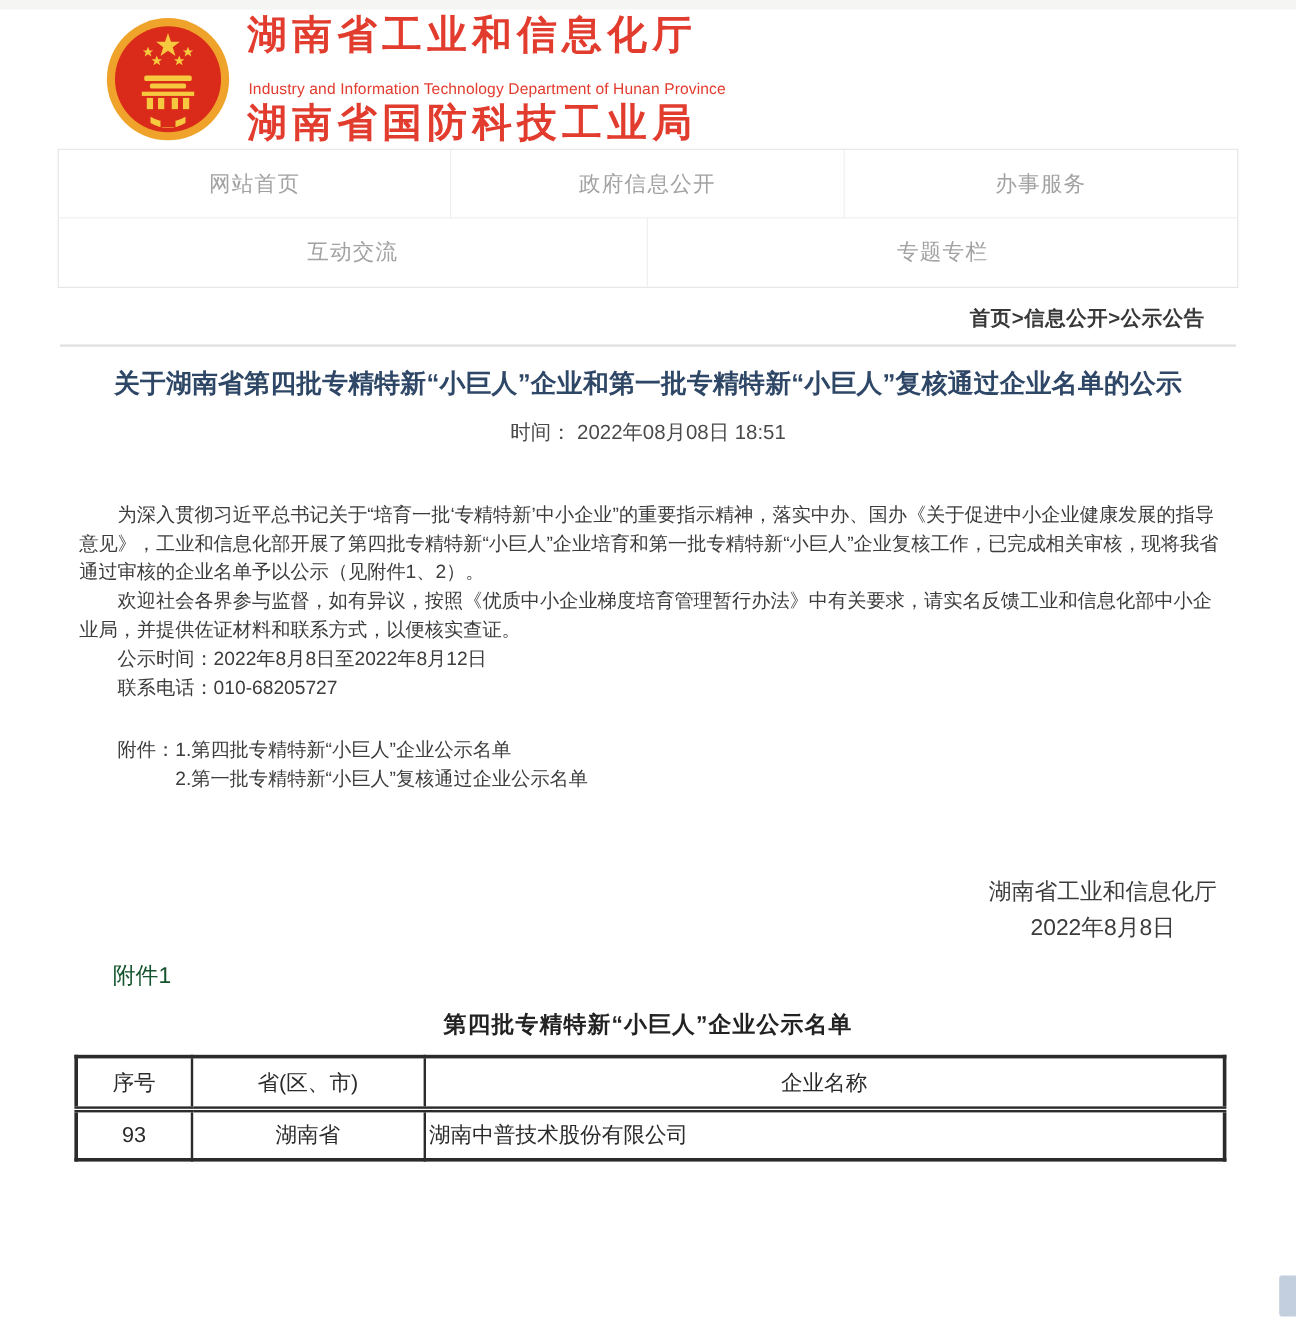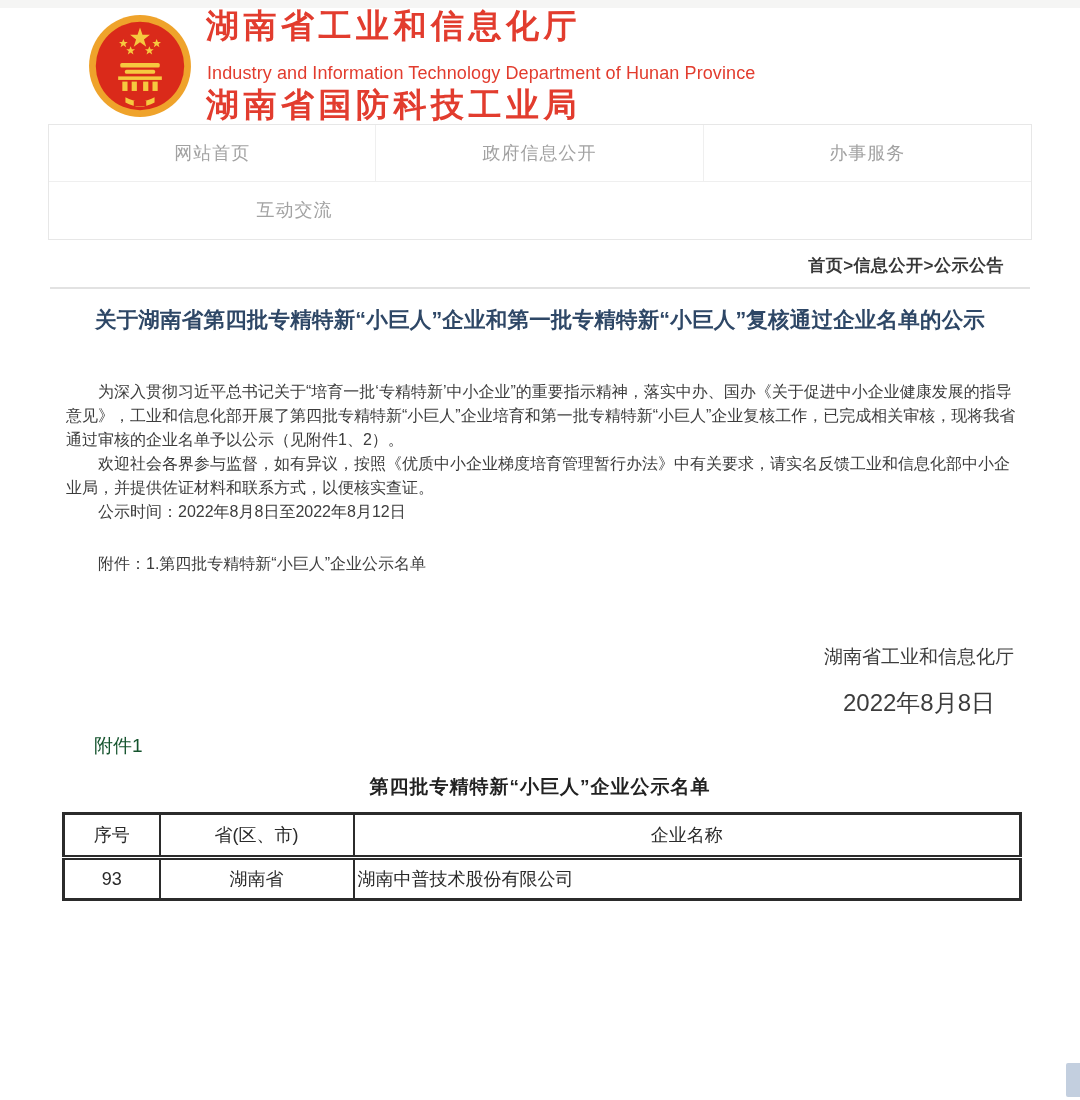--- a/index.html
+++ b/index.html
@@ -19,21 +19,21 @@
     color:var(--ink);
   }
   .page{position:relative;width:1080px;height:1100px;background:#fff;}
   .page::before{content:"";position:absolute;top:0;left:0;right:0;height:8px;background:#f5f5f4;}
 
   
   .site-header{display:flex;align-items:center;padding:14px 0 6px 88px;height:124px;}
   .emblem{width:104px;height:104px;flex:0 0 auto;margin-right:14px;}
   .org-block{display:flex;flex-direction:column;}
   .org-cn{color:var(--red);font-size:33px;font-weight:bold;letter-spacing:4.5px;line-height:1.12;white-space:nowrap;}
-  .org-en{color:var(--red);font-size:18px;font-weight:500;letter-spacing:0.1px;margin:18px 0 3px 1px;white-space:nowrap;}
+  .org-en{color:var(--red);font-size:13px;font-weight:500;letter-spacing:0.1px;margin:18px 0 3px 1px;white-space:nowrap;}
 
   
   .main-nav{margin:0 48px;border:1px solid var(--line);background:#fff;}
   .nav-row{display:flex;}
   .nav-item{
     height:57px;line-height:56px;text-align:center;color:var(--nav-gray);
     font-size:18px;letter-spacing:1px;cursor:pointer;
     border-right:1px solid #efefef;border-bottom:1px solid #efefef;
   }
   .nav-row .nav-item:last-child{border-right:none;}
@@ -55,21 +55,21 @@
   .article-body{margin:46px 64px 0 66px;font-size:16px;line-height:24px;color:var(--ink);}
   .para{text-indent:2em;margin:0;}
   .meta-line{text-indent:2em;margin:0;}
   .attachments{margin-top:28px;}
   .attach-line{margin:0;}
   .attach-line2{margin-left:3em;}
 
   .signature{margin:68px 66px 0 0;display:flex;justify-content:flex-end;}
   .signature-inner{text-align:center;}
   .signature-org{font-size:19px;color:var(--ink);}
-  .signature-date{font-size:24px;color:var(--ink);margin-top:17px;}
+  .signature-date{font-size:19px;color:var(--ink);margin-top:4px;}
 
   
   .appendix-label{margin:14px 0 0 94px;font-size:19px;color:#14532d;}
   .appendix-title{text-align:center;font-size:19px;font-weight:bold;color:#222;margin-top:15px;letter-spacing:1px;}
 
   table.roster{
     border-collapse:collapse;margin:12px 0 0 62px;width:960px;
     border:3px solid var(--tborder);table-layout:fixed;
   }
   table.roster col.c1{width:96px;}
@@ -128,36 +128,40 @@
   </header>
 
   <nav class="main-nav">
     <div class="nav-row nav-row1">
       <div class="nav-item">网站首页</div>
       <div class="nav-item">政府信息公开</div>
       <div class="nav-item">办事服务</div>
     </div>
     <div class="nav-row nav-row2">
       <div class="nav-item">互动交流</div>
+      <div class="nav-item">专题专栏</div>
     </div>
   </nav>
 
   <div class="breadcrumb-bar">
     <span class="breadcrumb">首页&gt;信息公开&gt;公示公告</span>
   </div>
 
   <h1 class="article-title">关于湖南省第四批专精特新“小巨人”企业和第一批专精特新“小巨人”复核通过企业名单的公示</h1>
+  <div class="article-time">时间： 2022年08月08日 18:51</div>
 
   <div class="article-body">
     <p class="para">为深入贯彻习近平总书记关于“培育一批‘专精特新’中小企业”的重要指示精神，落实中办、国办《关于促进中小企业健康发展的指导意见》，工业和信息化部开展了第四批专精特新“小巨人”企业培育和第一批专精特新“小巨人”企业复核工作，已完成相关审核，现将我省通过审核的企业名单予以公示（见附件1、2）。</p>
     <p class="para">欢迎社会各界参与监督，如有异议，按照《优质中小企业梯度培育管理暂行办法》中有关要求，请实名反馈工业和信息化部中小企业局，并提供佐证材料和联系方式，以便核实查证。</p>
     <p class="meta-line">公示时间：2022年8月8日至2022年8月12日</p>
+    <p class="meta-line">联系电话：010-68205727</p>
 
     <div class="attachments">
       <p class="attach-line meta-line">附件：1.第四批专精特新“小巨人”企业公示名单</p>
+      <p class="attach-line attach-line2 meta-line">2.第一批专精特新“小巨人”复核通过企业公示名单</p>
     </div>
   </div>
 
   <div class="signature">
     <div class="signature-inner">
       <div class="signature-org">湖南省工业和信息化厅</div>
       <div class="signature-date">2022年8月8日</div>
     </div>
   </div>
 

